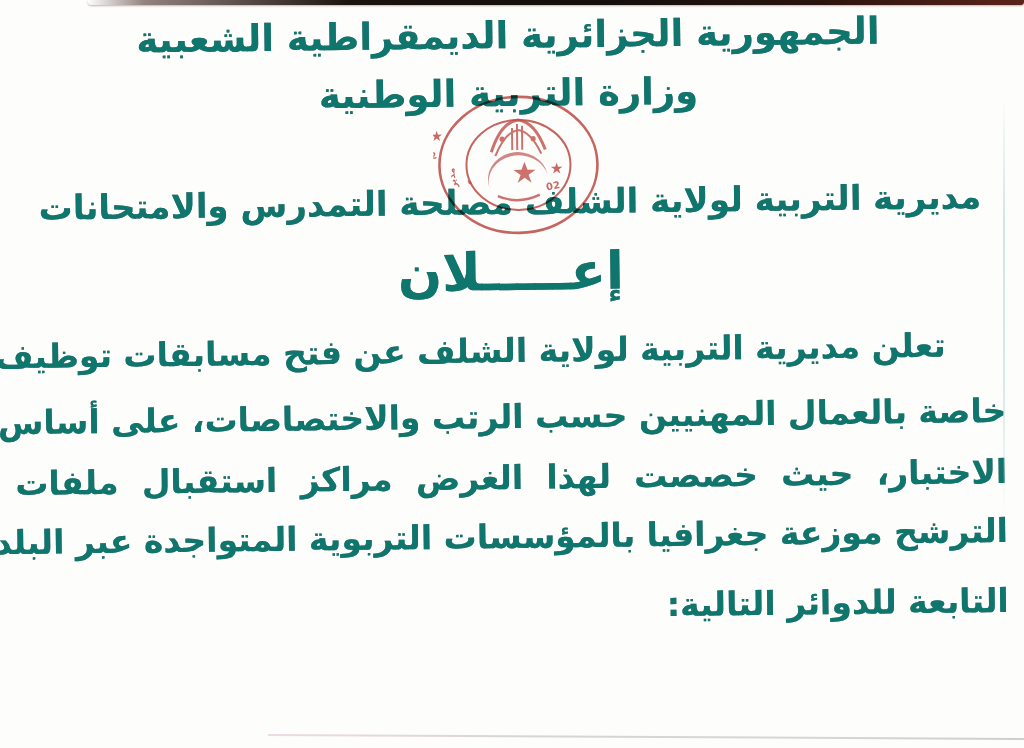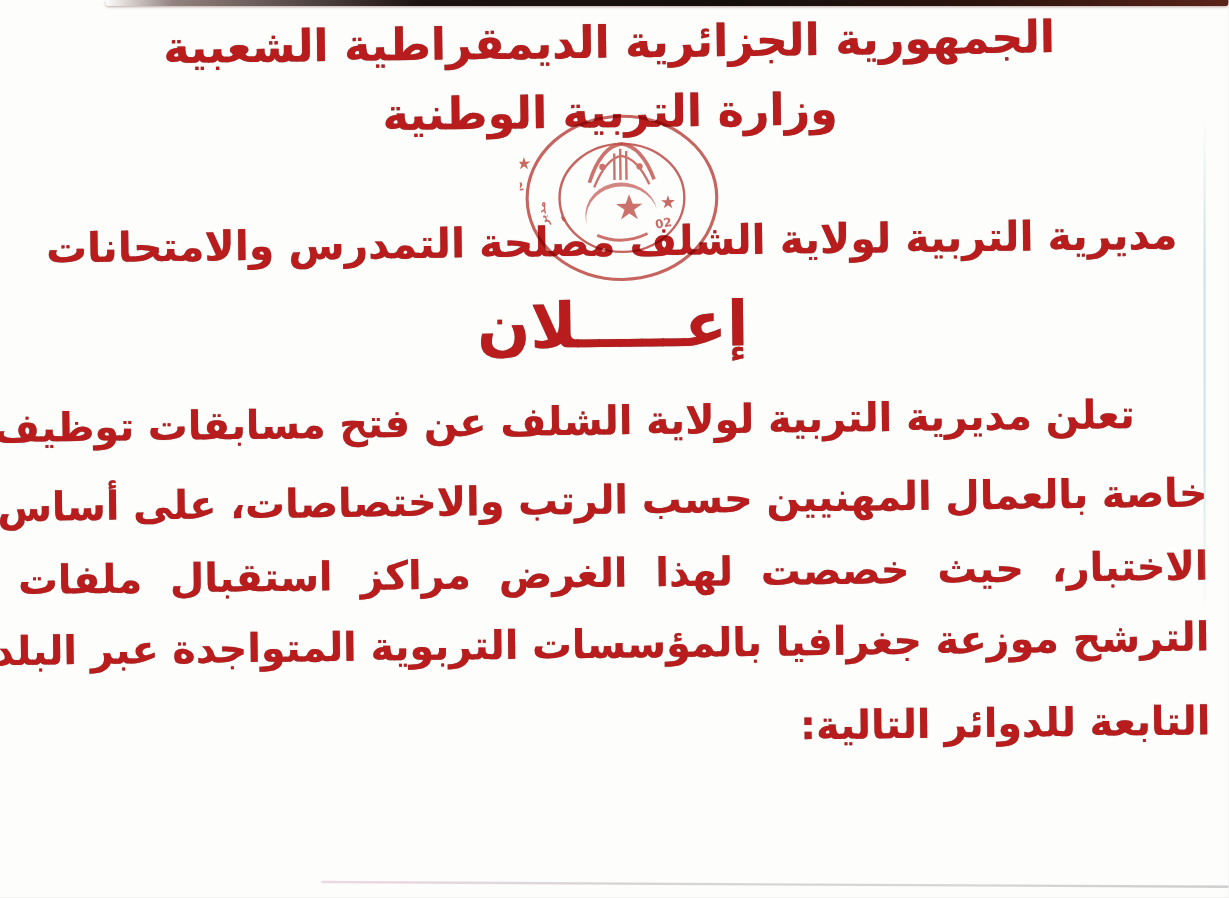--- a/index.html
+++ b/index.html
@@ -3,21 +3,21 @@
 <meta charset="utf-8">
 <style>
   html,body{margin:0;padding:0;background:#e8e8e8;}
   .scan{
     position:relative;
     width:1024px;height:748px;
     margin:0 auto;
     background:#fdfdfc;
     overflow:hidden;
     font-family:"DejaVu Sans", sans-serif;
-    color:#b91c1c;
+    color:#0f766e;
   }
   
   .scan-top-edge{
     position:absolute;top:0;left:88px;right:0;height:5px;
     background:linear-gradient(to right,
       rgba(60,30,25,0) 0%, rgba(60,30,25,.55) 6%,
       #1c120e 28%, #140f0c 55%, #2b140e 78%, #5a241a 100%);
     border-radius:0 0 3px 3px;
     box-shadow:0 1px 2px rgba(90,40,30,.35);
   }

